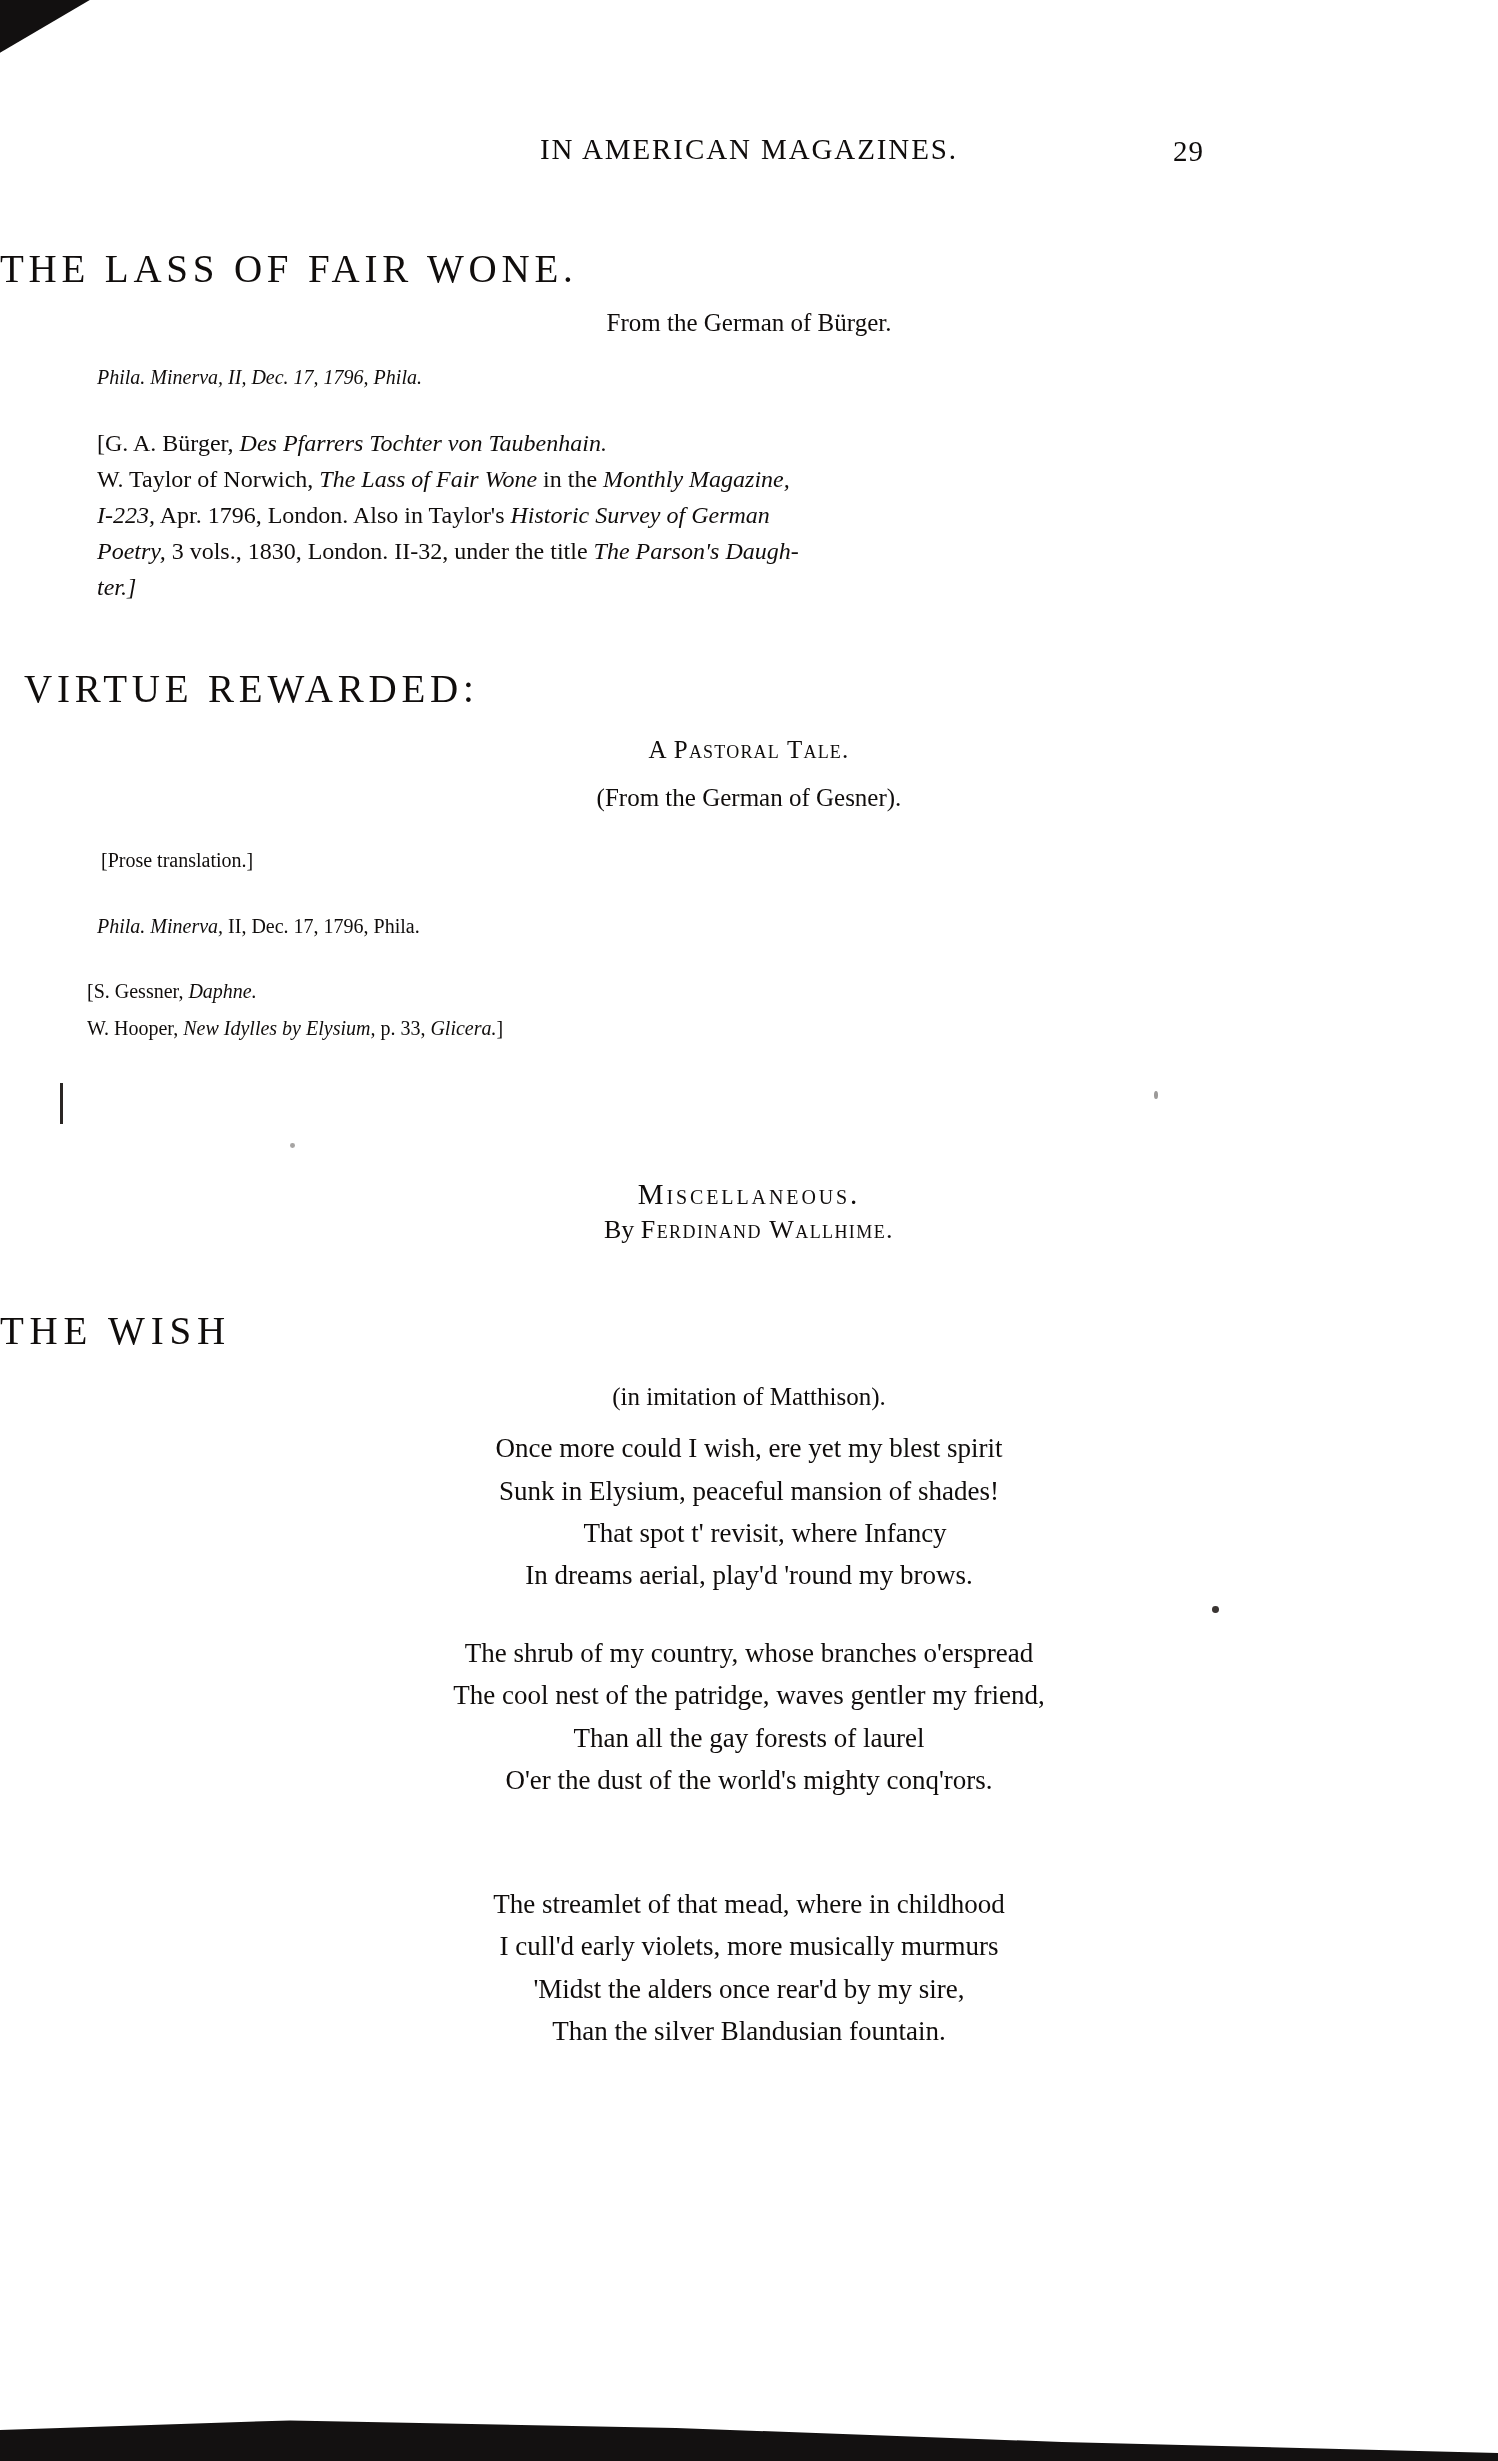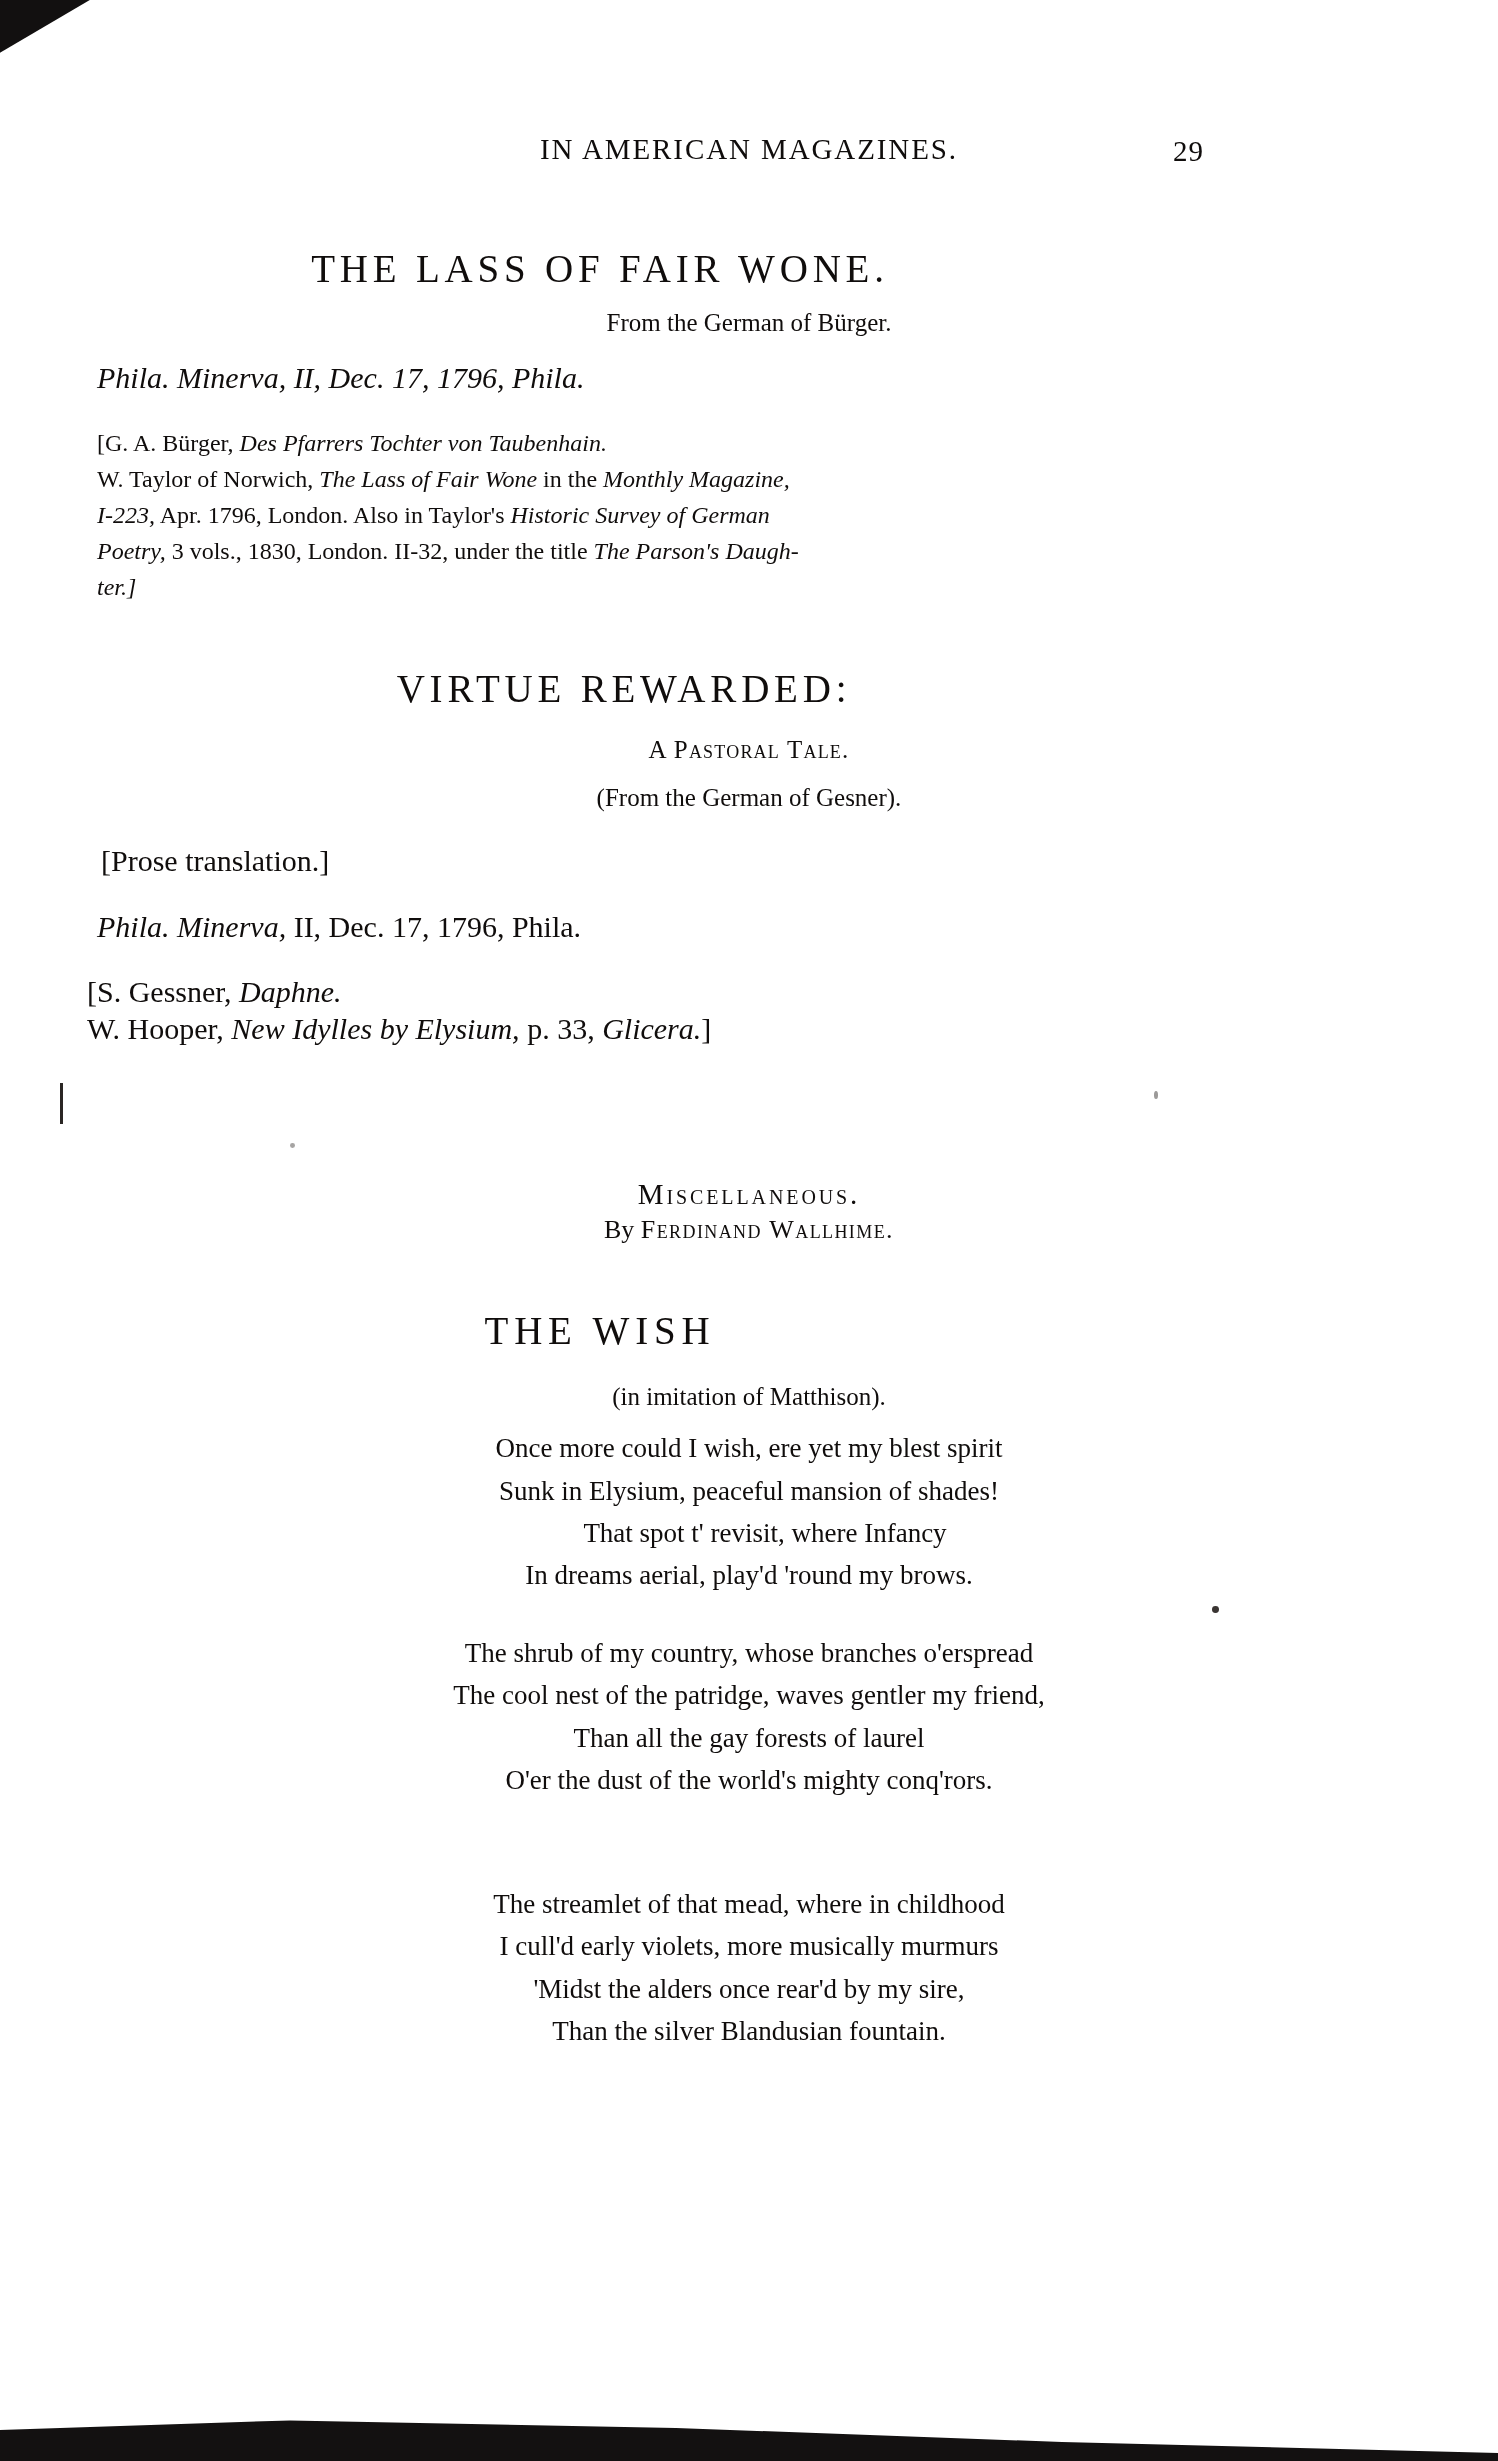--- a/index.html
+++ b/index.html
@@ -61,21 +61,21 @@
     right: 294px;
     top: 1.9px;
     font-size: 29px;
     letter-spacing: 1px;
   }
 
   .blk { position: absolute; }
 
   .title-large {
     width: 1200px;
-    text-align: center;
+    text-align: left;
     font-size: 39px;
     letter-spacing: 4.8px;
     font-family: "Liberation Serif", serif;
   }
   .subtitle {
     width: 1498px;
     text-align: center;
     font-size: 25px;
   }
   .smallcaps-line {
@@ -86,21 +86,21 @@
   .sc { font-variant: small-caps; letter-spacing: 1.2px; }
 
   .note {
     font-size: 24px;
     line-height: 36px;
     text-align: justify;
   }
   .note i, .ital { font-style: italic; }
 
   .left-line {
-    font-size: 30px;
+    font-size: 20px;
     line-height: 37px;
   }
 
   .poem-line {
     width: 1498px;
     text-align: center;
     font-size: 27px;
     line-height: 42px;
     white-space: pre;
   }

